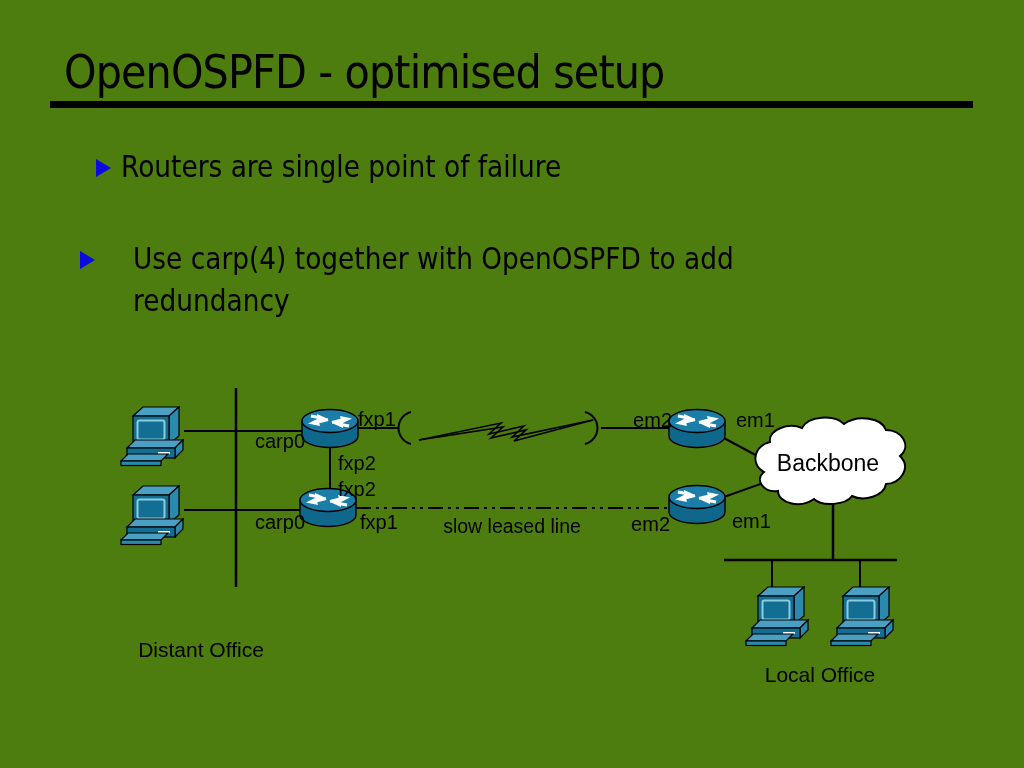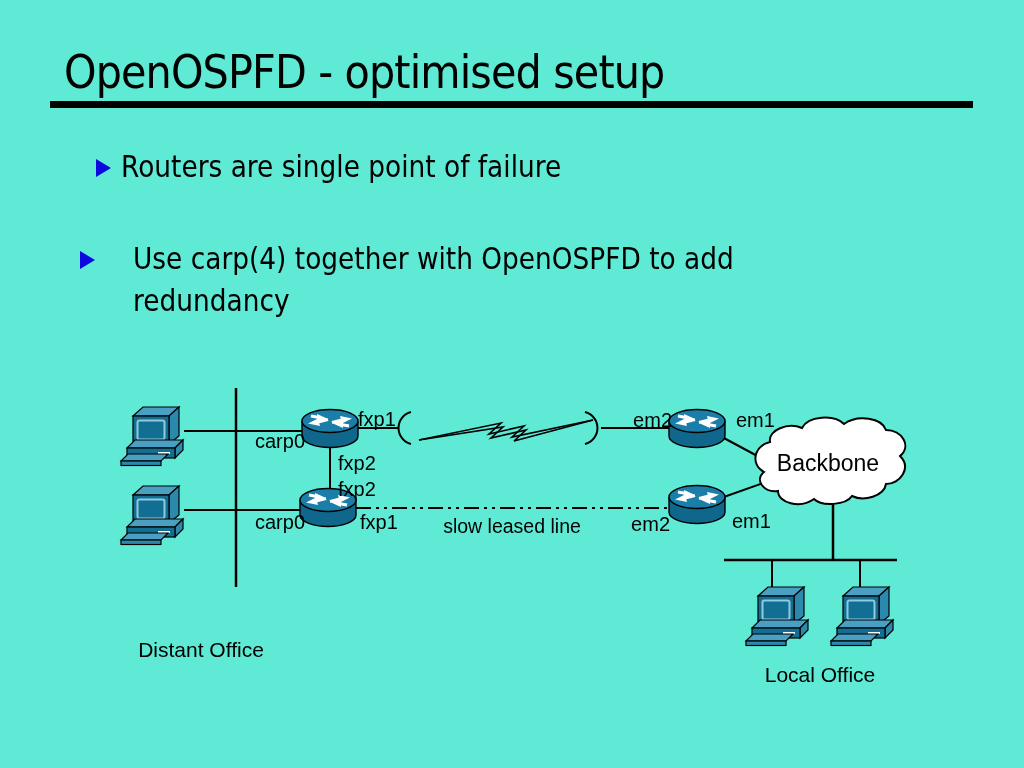--- a/index.html
+++ b/index.html
@@ -1,19 +1,19 @@
 <!DOCTYPE html>
 <html><head>
 <meta charset="utf-8">
 <style>
   html,body{margin:0;padding:0;background:#fff;}
   .slide{
     position:relative;
     width:1024px;height:768px;
-    background:#5eead4;
+    background:#4d7c0f;
     overflow:hidden;
     font-family:"DejaVu Sans", sans-serif;
     color:#000;
   }
   .title{
     position:absolute;
     left:64px;top:44px;
     margin:0;
     font-size:47px;
     font-weight:400;

